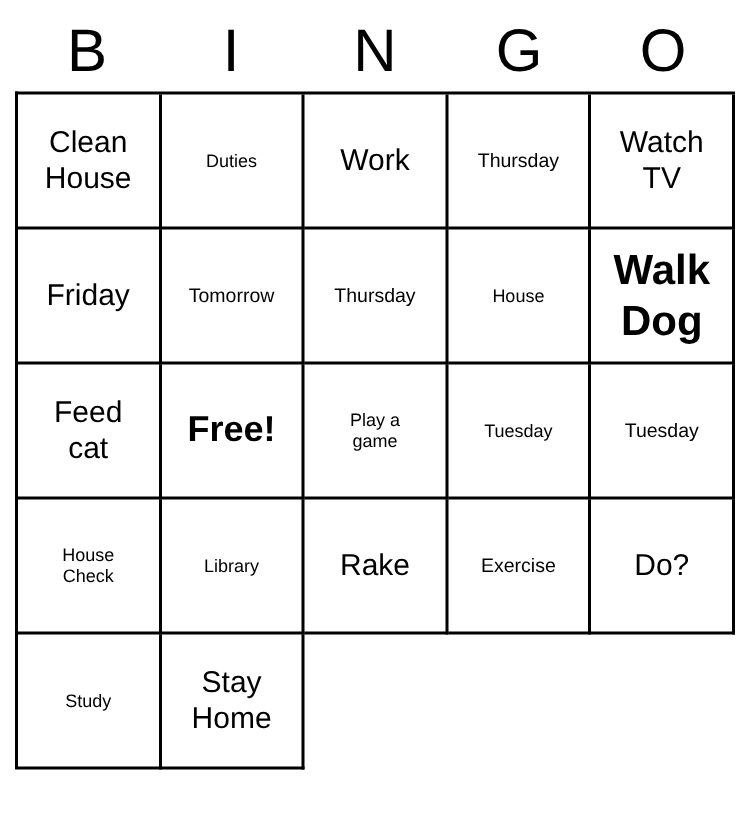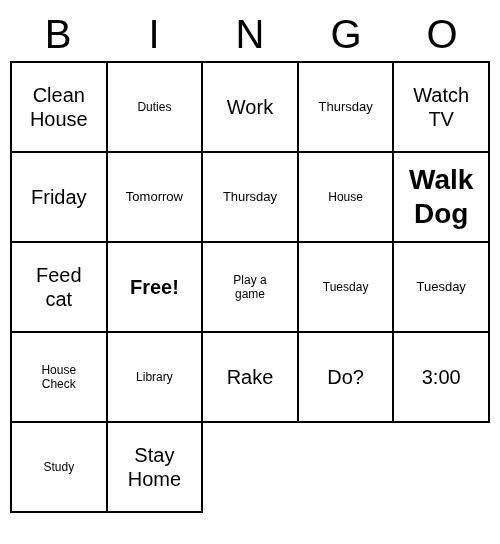--- a/index.html
+++ b/index.html
@@ -70,21 +70,21 @@
     .text-small {
       font-size: 13px;
     }
 
     .text-xlarge {
       font-size: 28px;
       font-weight: bold;
     }
 
     .text-free {
-      font-size: 20px;
+      font-size: 24px;
       font-weight: bold;
     }
   </style>
 </head>
 <body>
 
 <div class="bingo-card">
   <div class="bingo-header">
   <div class="bingo-header-cell">B</div>
       <div class="bingo-header-cell">I</div>
@@ -141,24 +141,24 @@
       <div class="bingo-cell">
         <span class="text-medium">House<br>Check</span>
       </div>
       <div class="bingo-cell">
         <span class="text-medium">Library</span>
       </div>
       <div class="bingo-cell">
         <span class="text-large">Rake</span>
       </div>
       <div class="bingo-cell">
-        <span class="text-large">Do?</span>
+        <span class="text-small">Exercise</span>
       </div>
       <div class="bingo-cell">
-        <span class="text-large">3:00</span>
+        <span class="text-large">Do?</span>
       </div>
       <div class="bingo-cell">
         <span class="text-medium">Study</span>
       </div>
       <div class="bingo-cell">
         <span class="text-large">Stay<br>Home</span>
       </div>
     </div>
 </div>
 

